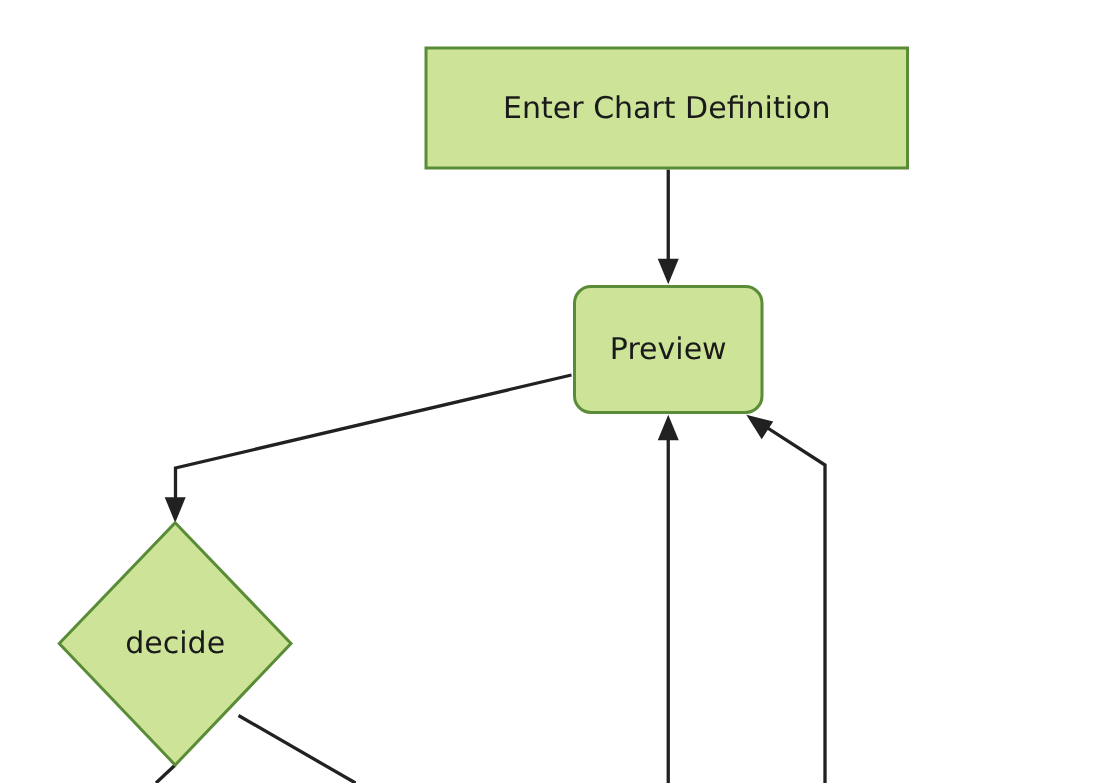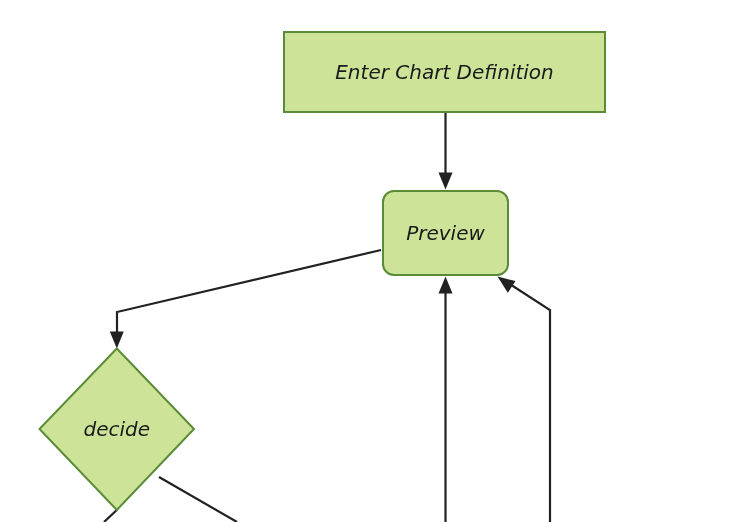--- a/index.html
+++ b/index.html
@@ -10,21 +10,20 @@
   }
   body {
     font-family: "DejaVu Sans", "Liberation Sans", sans-serif;
   }
   #canvas {
     position: relative;
     width: 740px;
     height: 522px;
     background: #ffffff;
     overflow: hidden;
-    font-style: italic;
   }
   #diagram-svg {
     position: absolute;
     left: 0;
     top: 0;
     width: 740px;
     height: 522px;
     display: block;
   }
   .node-shape {

